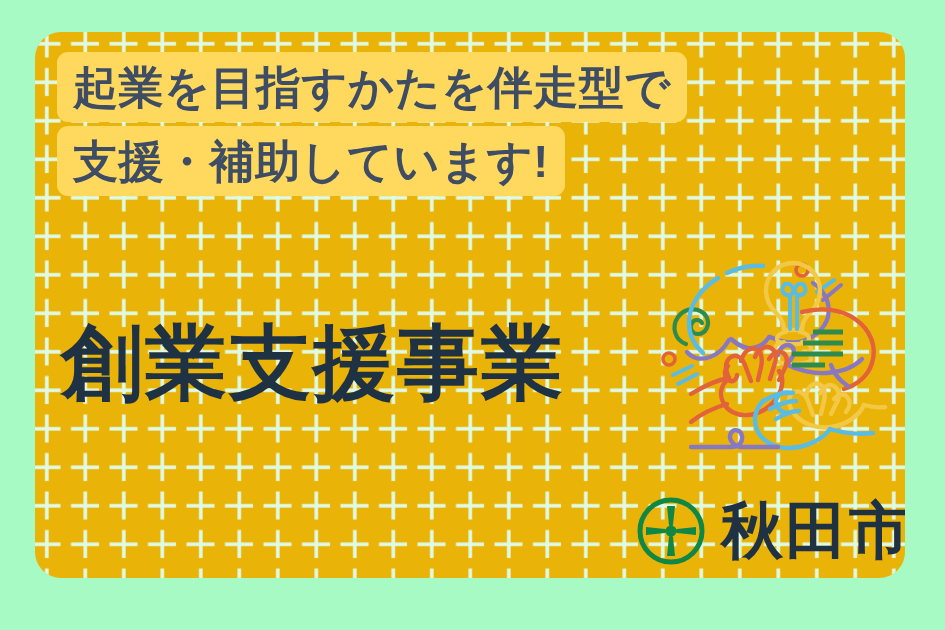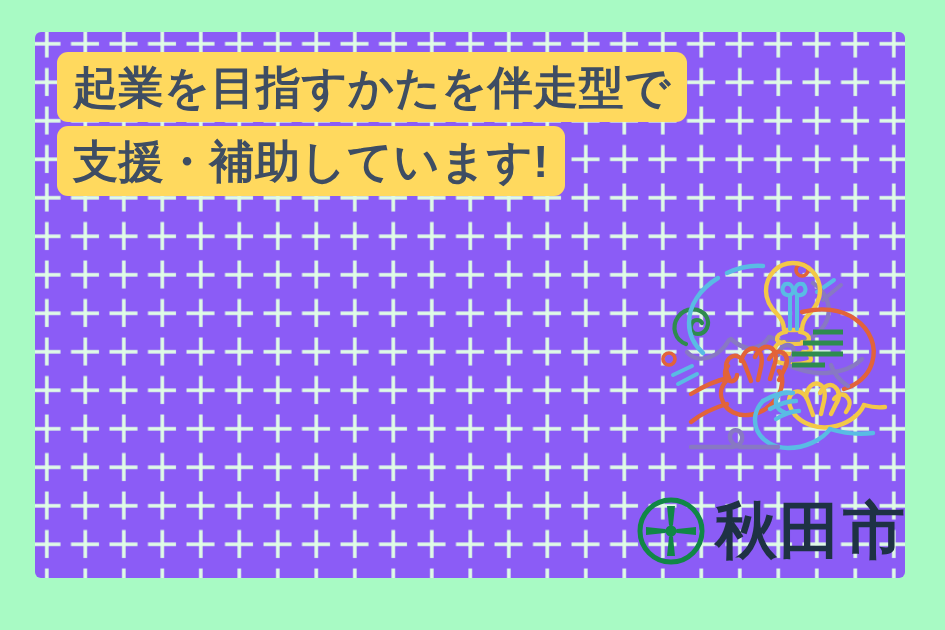--- a/index.html
+++ b/index.html
@@ -19,22 +19,22 @@
     overflow: hidden;
   }
 
   
   .card {
     position: absolute;
     left: 35px;
     top: 32px;
     width: 870px;
     height: 546px;
-    background: #8b5cf6;
-    border-radius: 6px;
+    background: #eab308;
+    border-radius: 26px;
     overflow: hidden;
   }
   
   .grid-cross {
     position: absolute;
     left: 0; top: 0; right: 0; bottom: 0;
     pointer-events: none;
   }
 
   
@@ -85,21 +85,21 @@
   }
   .illustration svg { display: block; width: 100%; height: 100%; }
 
   
   .logo-row {
     position: absolute;
     left: 600px;
     top: 463px;
     display: flex;
     align-items: center;
-    gap: 8px;
+    gap: 14px;
   }
   .logo-mark { width: 72px; height: 72px; flex: 0 0 auto; }
   .logo-mark svg { display: block; width: 100%; height: 100%; }
   .logo-text {
     color: #1E3244;
     font-size: 62px;
     line-height: 1;
     font-weight: 700;
     letter-spacing: 2px;
     white-space: nowrap;
@@ -122,20 +122,21 @@
         </defs>
         <rect x="0" y="0" width="870" height="546" fill="url(#plusgrid)"></rect>
       </svg>
     </div>
 
     <div class="headline">
       <span class="hl-line">起業を目指すかたを伴走型で</span>
       <span class="hl-line">支援・補助しています!</span>
     </div>
 
+    <div class="big-title">創業支援事業</div>
 
     <div class="illustration">
       <svg viewBox="0 0 250 230" xmlns="http://www.w3.org/2000/svg" fill="none" stroke-linecap="round" stroke-linejoin="round">
 
         <g stroke="#2E8B4F" stroke-width="4.2">
           <path d="M41 97 C30 93 26 80 33 70 C40 60 55 60 61 69 C66 77 61 87 53 87 C47 87 44 81 47 76 C49 72 55 72 57 76"></path>
         </g>
 
         <g stroke="#E2633A" stroke-width="3.6">
           <circle cx="157" cy="23" r="6"></circle>

